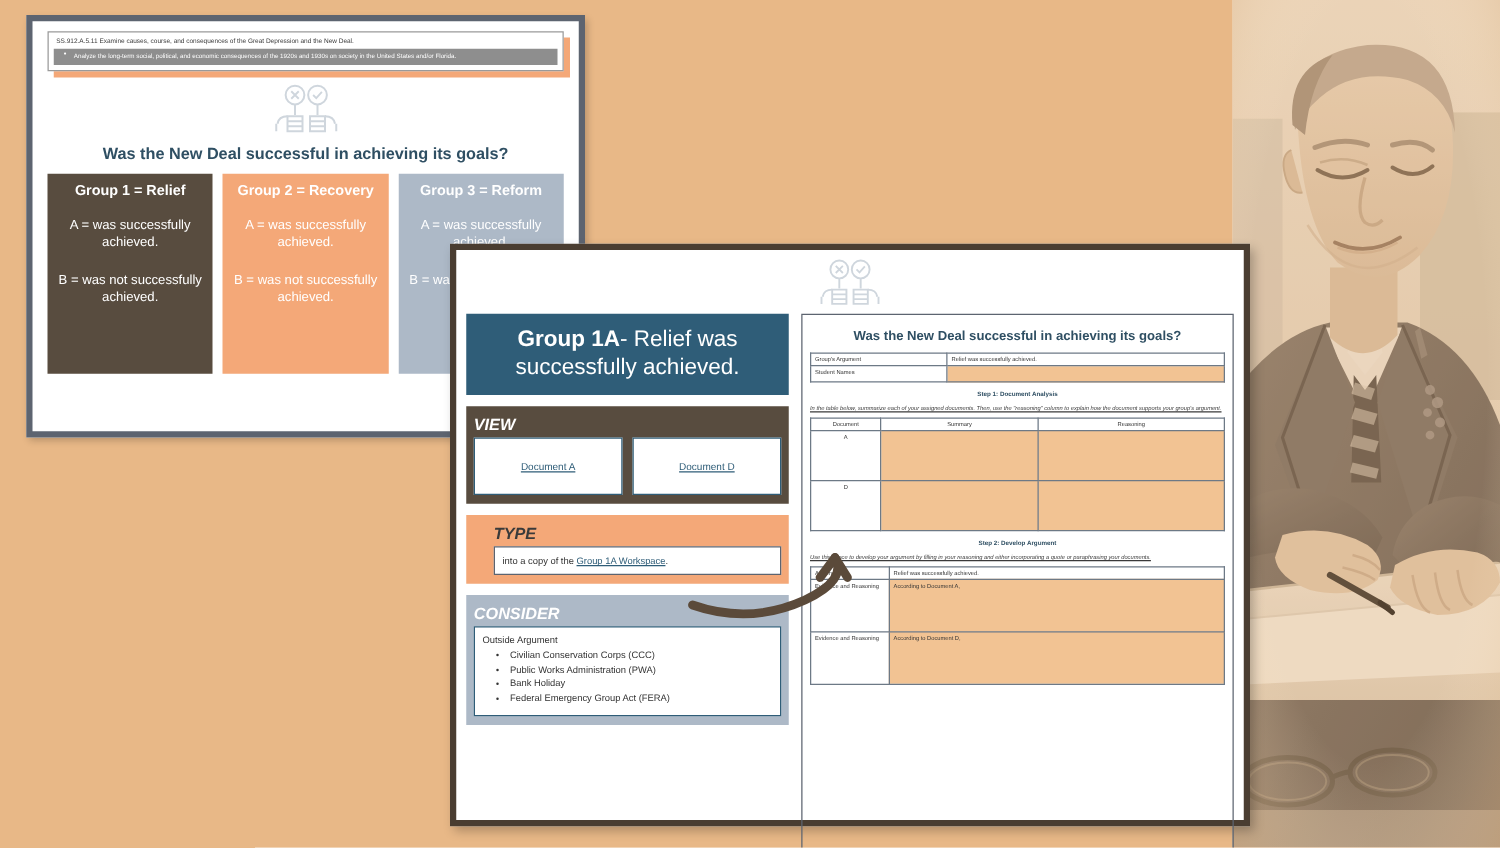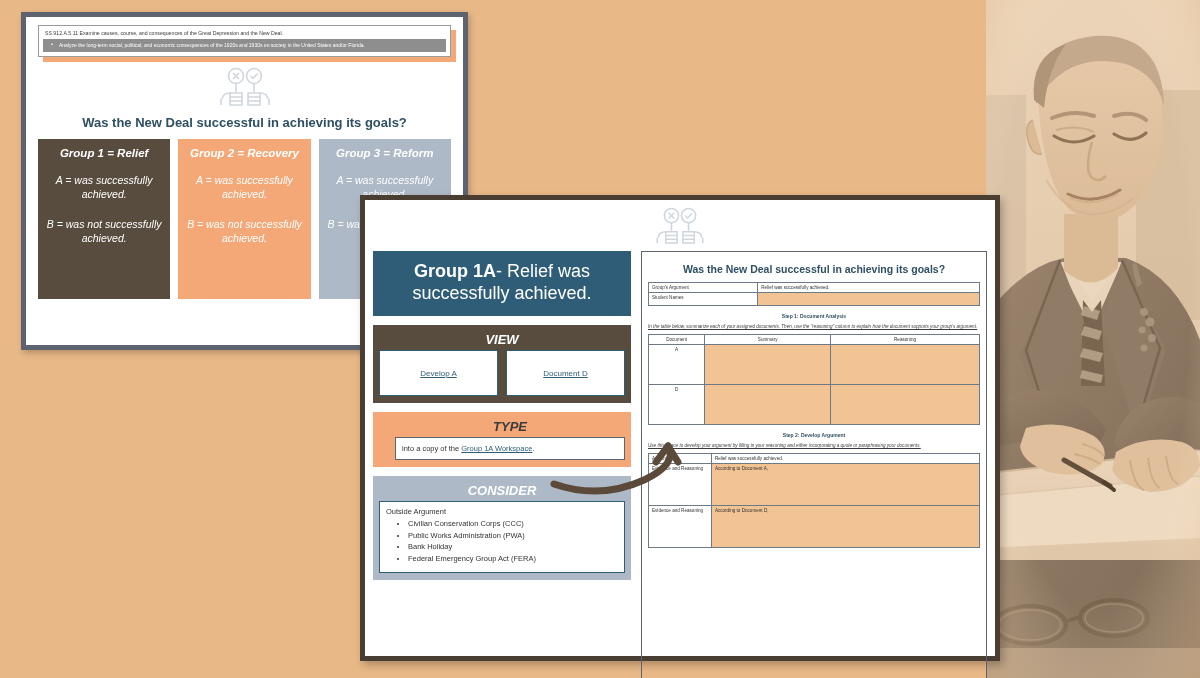--- a/index.html
+++ b/index.html
@@ -62,21 +62,21 @@
   }
   .std-sub::before {
     content: "•"; position: absolute; left: 8px; top: 1px; font-size: 6px;
   }
   .s1-icon { display: flex; justify-content: center; margin-top: 10px; }
   .s1-q {
     text-align: center; margin-top: 8px;
     font-size: 13px; font-weight: bold; color: #2f4f63;
   }
   .groups {
-    display: flex; gap: 8px; margin: 9px 12px 12px 12px; font-style: italic;
+    display: flex; gap: 8px; margin: 9px 12px 12px 12px;
   }
   .gcol {
     flex: 1; padding: 8px 4px 12px 4px; text-align: center; color: #ffffff;
     min-height: 160px;
   }
   .gcol.relief   { background: #584c3f; }
   .gcol.recovery { background: #f4a878; }
   .gcol.reform   { background: #adb9c7; }
   .gtitle { font-size: 11.5px; font-weight: bold; margin-bottom: 14px; }
   .gbody { font-size: 10.5px; line-height: 1.35; }
@@ -98,21 +98,21 @@
   .hdr-group {
     background: #2f5d78; color: #ffffff;
     padding: 10px 12px 12px 12px;
     font-size: 18px; line-height: 1.2; text-align: center;
   }
   .hdr-group b { font-weight: bold; }
   .hdr-group .thin { font-weight: normal; }
 
   .sect { margin-top: 9px; }
   .sect-head {
-    text-align: center; font-style: italic; font-weight: bold;
+    text-align: left; font-style: italic; font-weight: bold;
     color: #ffffff; font-size: 13px; padding: 4px 0 3px 0;
   }
   .sect.view   { background: #584c3f; padding: 3px 6px 7px 6px; }
   .sect.type   { background: #f4a878; padding: 3px 6px 7px 22px; }
   .sect.type .sect-head { color: #3a3a3a; }
   .sect.consider { background: #adb9c7; padding: 3px 6px 7px 6px; }
 
   .doc-row { display: flex; gap: 8px; }
   .doc-btn {
     flex: 1; background: #ffffff; border: 1.3px solid #2f5d78;
@@ -353,21 +353,21 @@
       <div class="s2-left">
 
         <div class="hdr-group">
           <b>Group 1A</b><span class="thin">- Relief was successfully achieved.</span>
         </div>
 
         <div class="sect view">
           <div class="sect-head">VIEW</div>
           <div class="doc-row">
             <div class="doc-btn">
-              <span>Develop A</span>
+              <span>Document A</span>
             </div>
             <div class="doc-btn">
               <span>Document D</span>
             </div>
           </div>
         </div>
 
         <div class="sect type">
           <div class="sect-head">TYPE</div>
           <div class="type-box">

